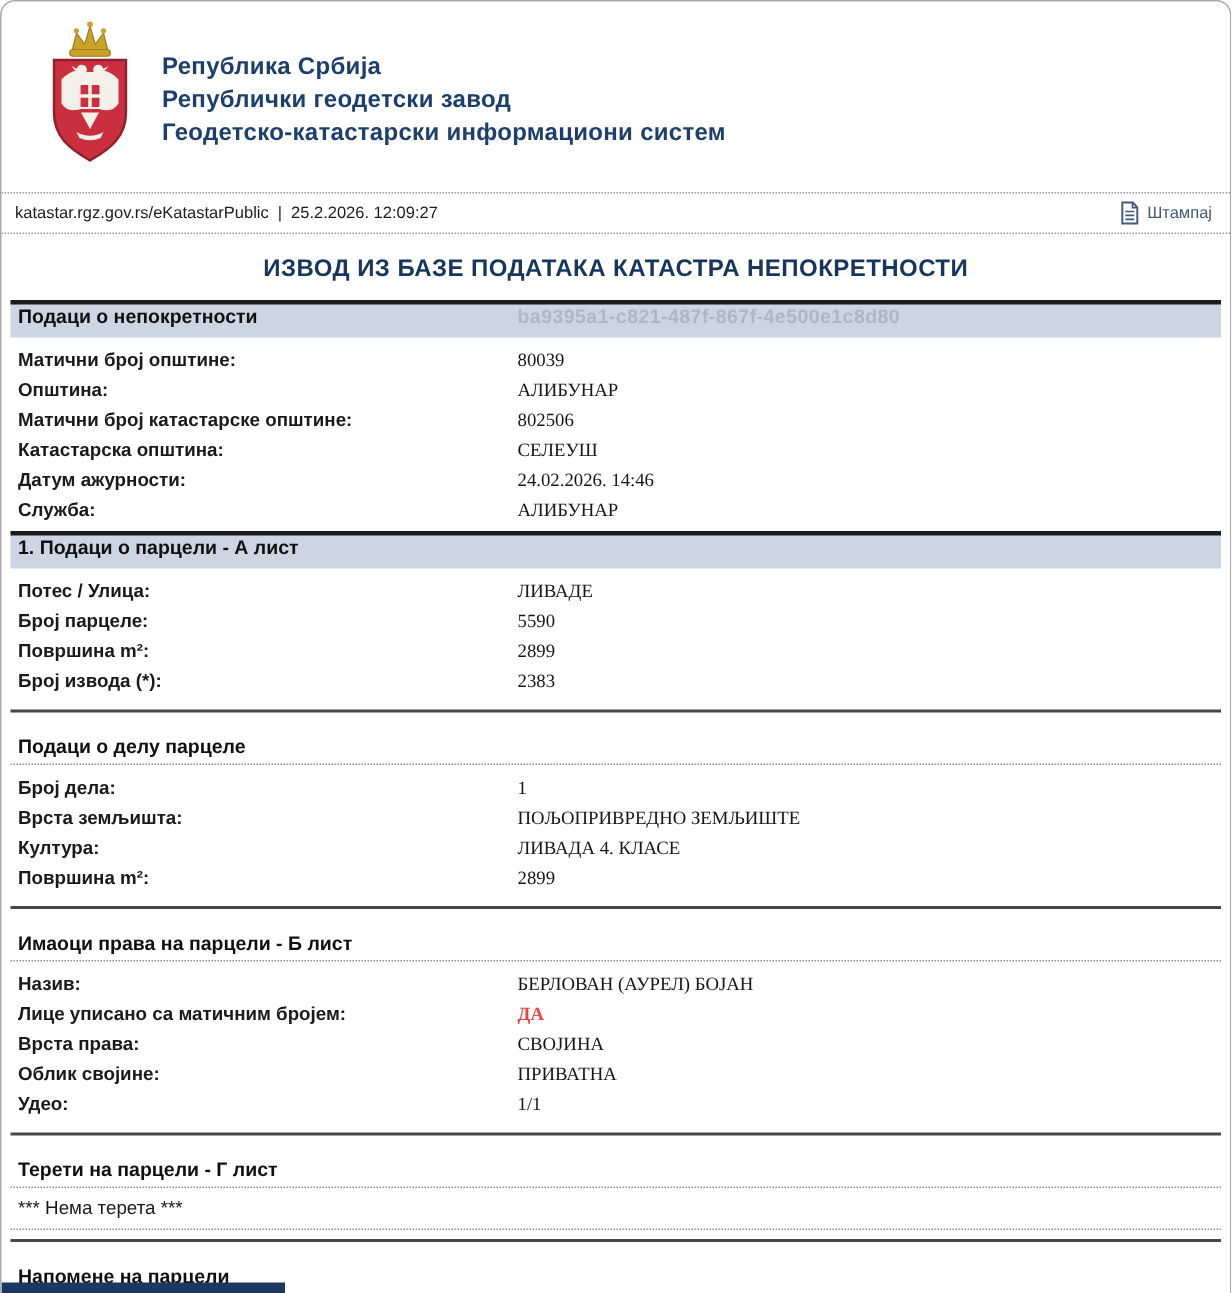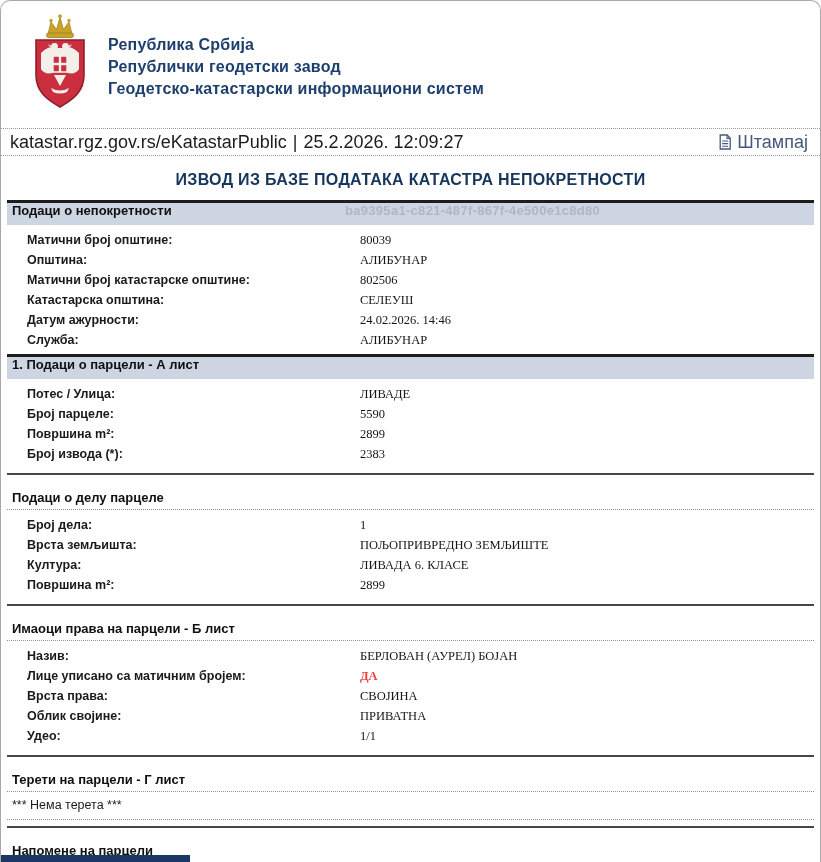--- a/index.html
+++ b/index.html
@@ -13,39 +13,39 @@
   
   .header { height:127px; box-sizing:border-box; display:flex; padding:12px 0 0 28px; }
   .coat { width:62px; height:98px; flex:0 0 auto; }
   .header-text { margin-left:17px; padding-top:21px; color:#1d3f6e; font-weight:bold;
                  font-size:16px; line-height:22px; letter-spacing:0.2px; }
 
   
   .toolbar { height:28px; box-sizing:border-box; display:flex; justify-content:space-between;
              align-items:center; padding:0 12px 0 9px;
              border-top:1px dotted #9a9a9a; border-bottom:1px dotted #9a9a9a;
-             font-size:18px; color:#1c1c1c; }
+             font-size:11px; color:#1c1c1c; }
   .toolbar .left { display:flex; gap:6px; align-items:center; }
   .print { display:flex; gap:5px; align-items:center; color:#47587e; cursor:pointer; }
   .print svg { display:block; }
 
   
   .doc-title { text-align:center; font-weight:bold; color:#17365d; font-size:16px;
                padding:15px 0 11px; letter-spacing:0.3px; }
 
   
   .content { padding:0 6px; }
   .section-bar { display:flex; align-items:flex-start; background:#cdd4e2;
                  border-top:3px solid #1d1d1d; height:22px;
                  font-weight:bold; font-size:13px; color:#101010; }
   .section-bar .bar-title { padding-left:5px; width:333px; flex:0 0 auto; }
   .section-bar .uuid { color:#afb7c4; font-weight:bold; font-size:13px; letter-spacing:0.3px; }
 
   .section-rows { padding:5px 0 4px; }
-  .row { display:flex; align-items:center; height:20px; font-size:12.5px;margin-left:15px; }
+  .row { display:flex; align-items:center; height:20px; font-size:12.5px; }
   .row .label { width:333px; flex:0 0 auto; padding-left:5px; font-weight:bold; }
   .row .value { color:#161616;font-family:Liberation Serif, serif; }
   .row .value.link-value { color:#ef4444; font-weight:bold; }
 
   .sub-header { border-top:2px solid #474747; border-bottom:1px dotted #8f8f8f;
                 font-weight:bold; font-size:13px; padding:15px 0 4px 5px; margin-top:5px;
                 color:#101010; }
   .empty-row { font-size:12.5px; padding:6px 0 7px 5px; border-bottom:1px dotted #8f8f8f;
                margin-bottom:6px; }
   .footnote { font-size:12.5px; padding:13px 0 0 5px; }
@@ -166,21 +166,21 @@
       <div class="row">
         <span class="label">Број дела:</span>
         <span class="value">1</span>
       </div>
       <div class="row">
         <span class="label">Врста земљишта:</span>
         <span class="value">ПОЉОПРИВРЕДНО ЗЕМЉИШТЕ</span>
       </div>
       <div class="row">
         <span class="label">Култура:</span>
-        <span class="value">ЛИВАДА 6. КЛАСЕ</span>
+        <span class="value">ЛИВАДА 4. КЛАСЕ</span>
       </div>
       <div class="row">
         <span class="label">Површина m²:</span>
         <span class="value">2899</span>
       </div>
     </div>
 
     <div class="sub-header">Имаоци права на парцели - Б лист</div>
     <div class="section-rows">
       <div class="row">

